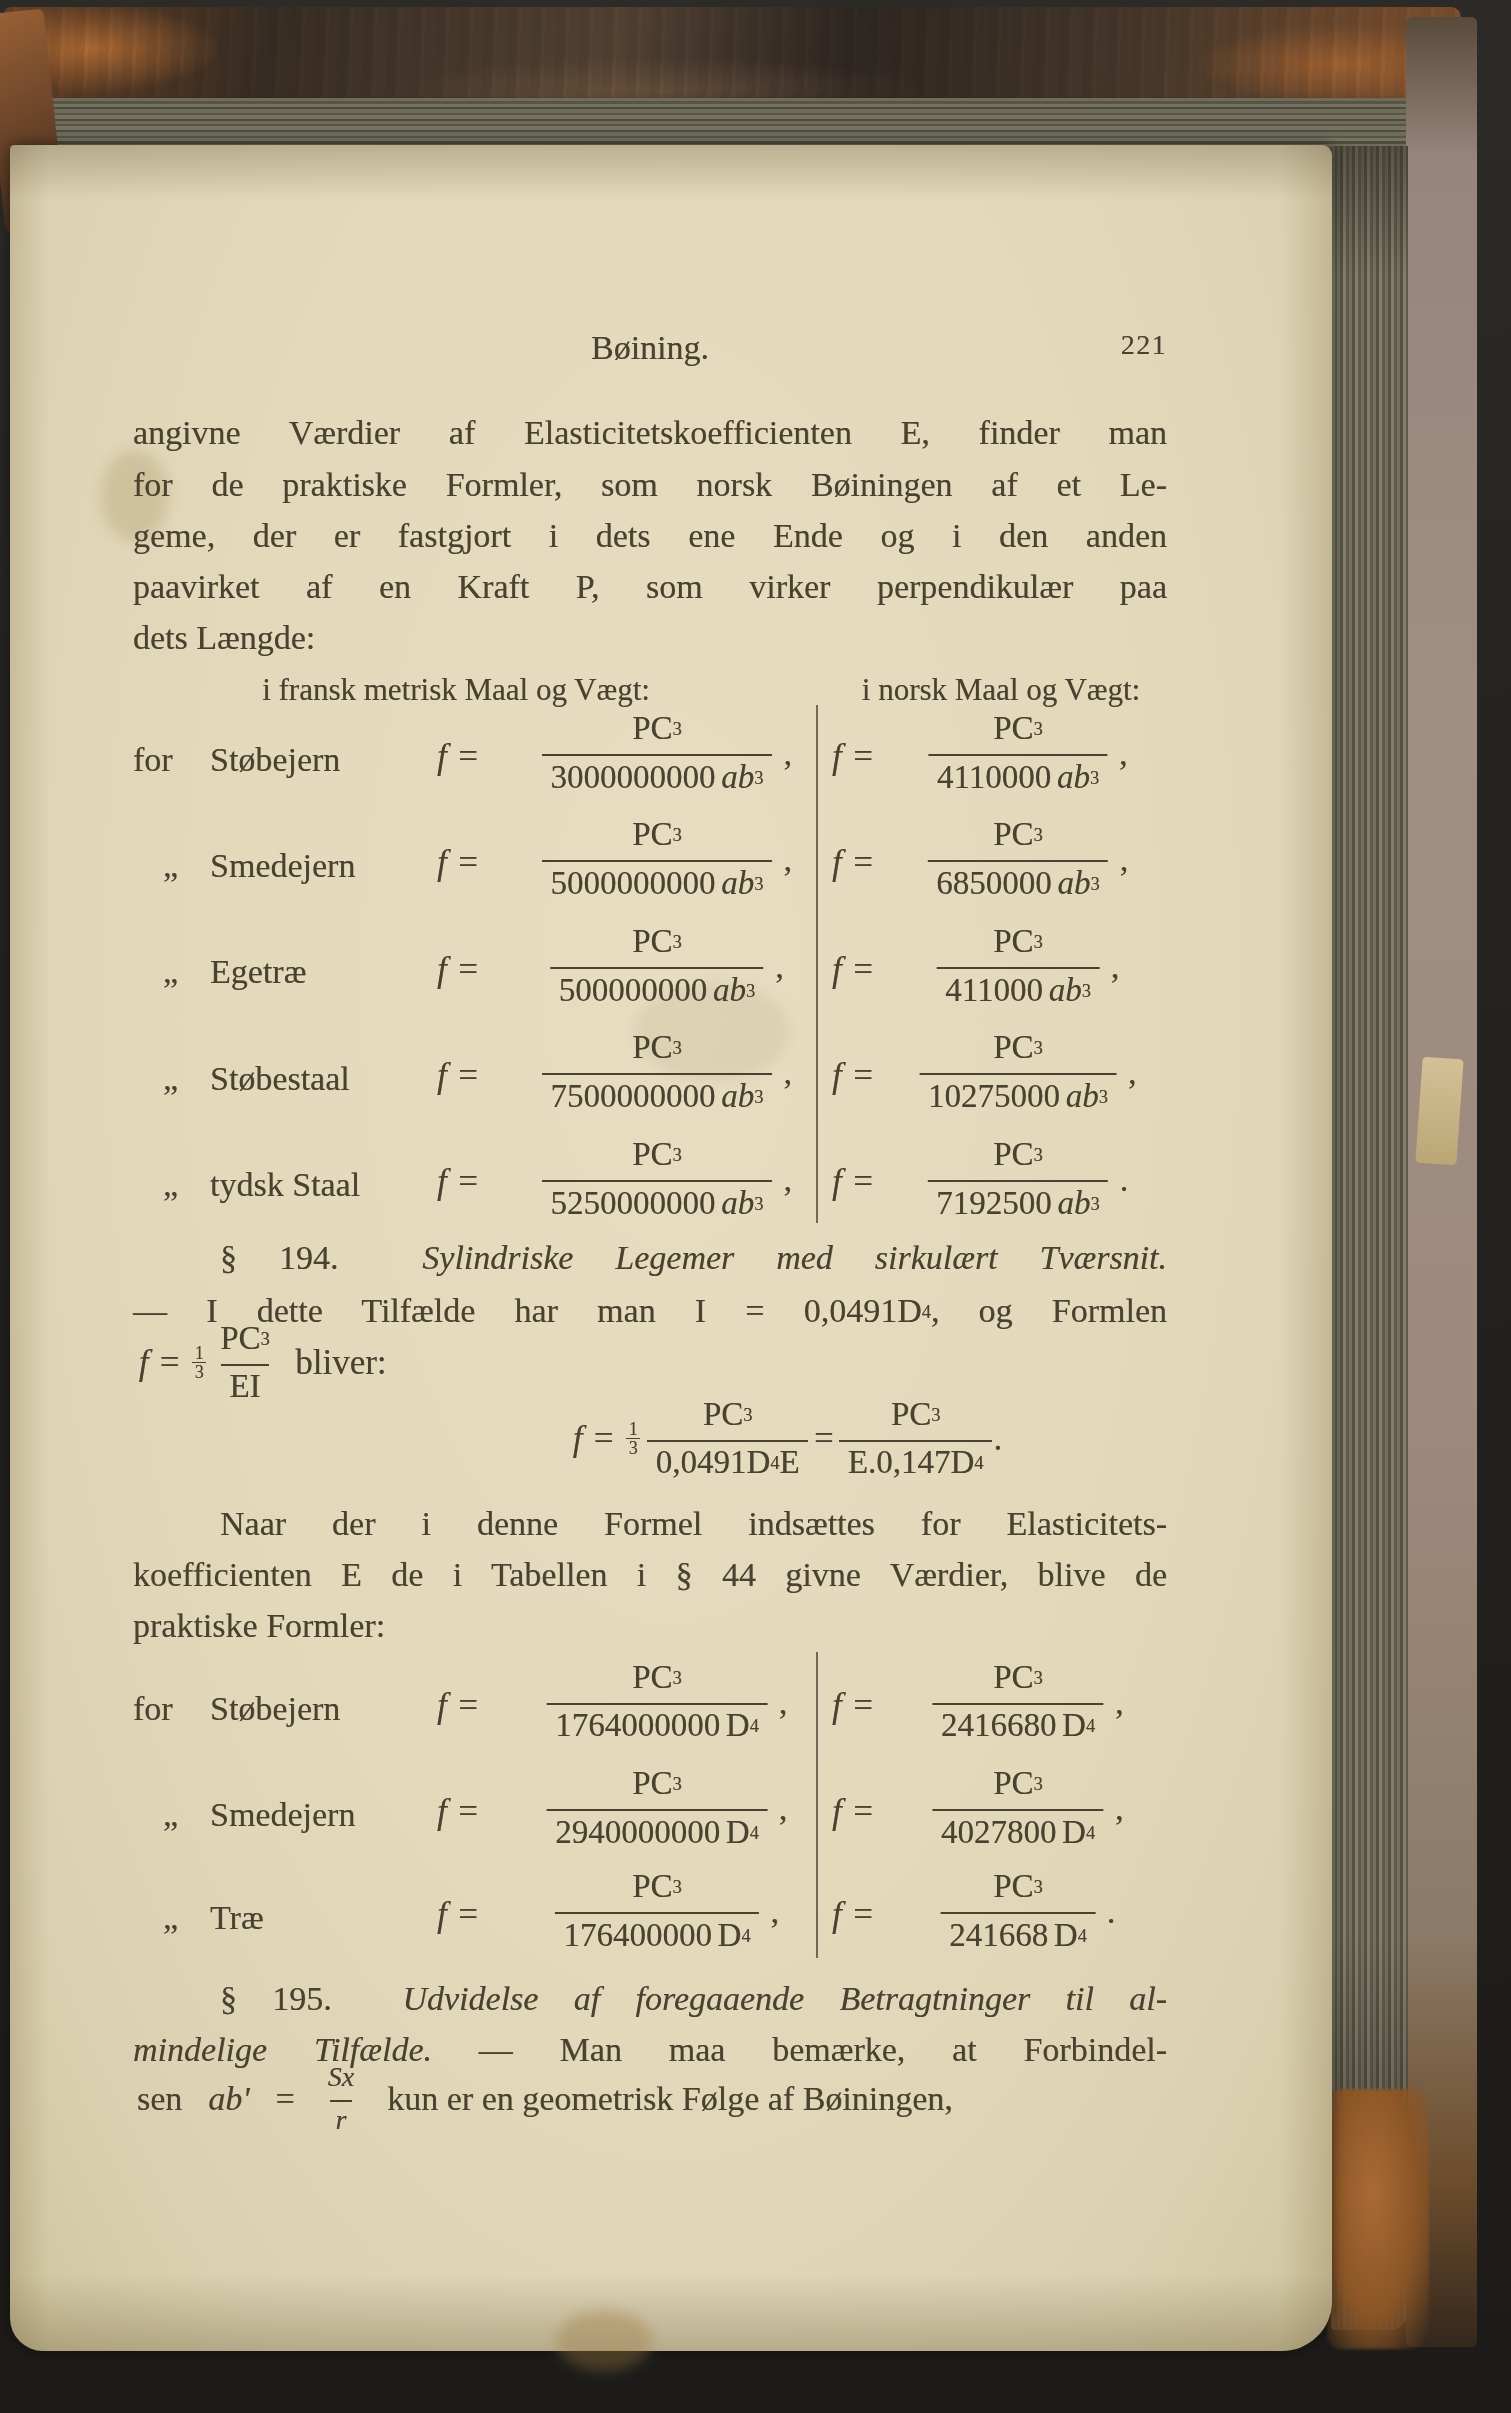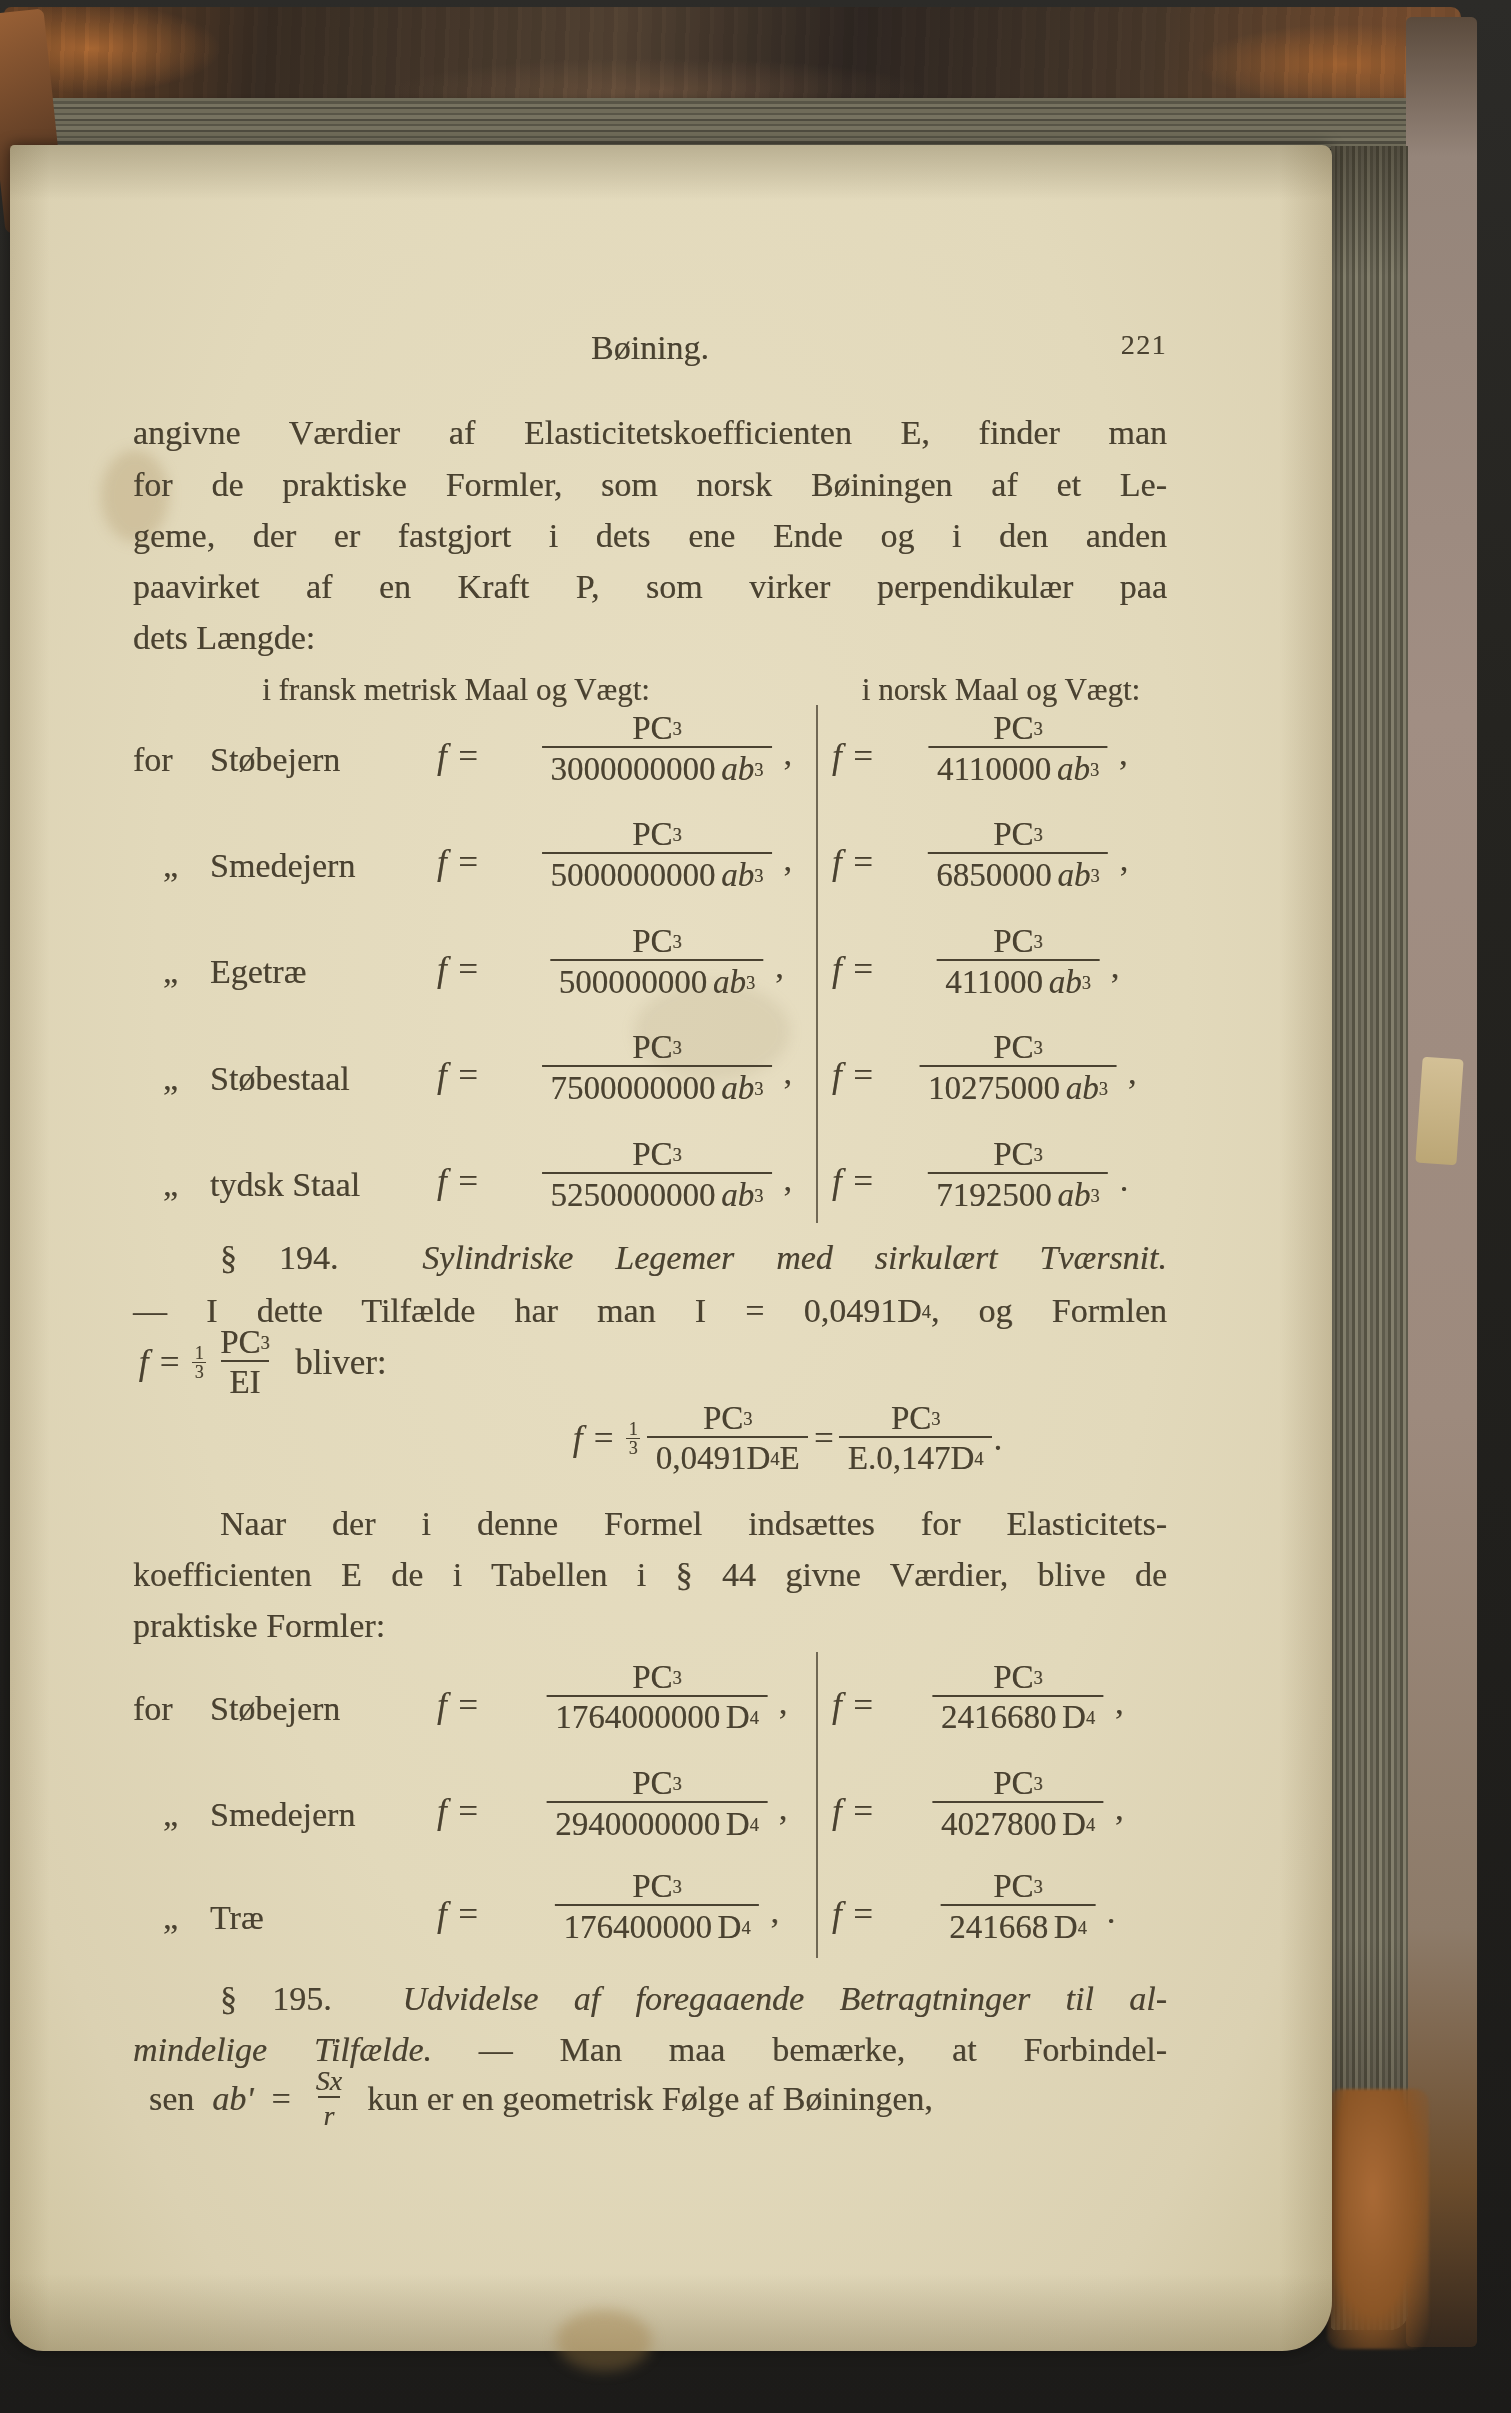--- a/index.html
+++ b/index.html
@@ -57,21 +57,21 @@
   sup{font-size:18.4px;line-height:0;vertical-align:4.3px;letter-spacing:0}
   
   .mtable{position:absolute;left:0;width:100%}
   .vdiv{position:absolute;width:2.1px;background:rgba(74,66,49,.75)}
   .thead{position:absolute;transform:translateX(-50%);font-size:31px;white-space:nowrap}
   .lbl{position:absolute;font-size:34px;white-space:nowrap}
   .feq{position:absolute;font-size:35px;white-space:nowrap}
   .feq .eqs{margin-left:11.4px;font-style:normal}
   .frac{position:absolute;display:inline-flex;flex-direction:column;align-items:center;transform:translateX(-50%);
     font-size:33px;line-height:normal;text-align:center}
-  .frac .fnum{line-height:35px;padding:0 7px 0;white-space:nowrap}
+  .frac .fnum{line-height:35px;padding:0 7px 8px;white-space:nowrap}
   .frac .fden{border-top:2.1px solid var(--ink,#4a4231);padding:3.5px 8.5px 0;line-height:35px;white-space:nowrap}
   .frac .u{margin-left:5.7px}
   .frac .fsep{position:absolute;right:-20px;top:24px;font-size:34px}
   .frac.inline{position:static;transform:none}
   .frac.small{font-size:28px}.frac.small .fnum{line-height:30px}.frac.small .fden{line-height:31px;padding:2.1px 5.7px 0}
   .fxrow{position:absolute;display:flex;align-items:center;height:85px;white-space:nowrap}
   .fxrow .tok{margin:0 5.7px;font-size:35px}
   .third{display:inline-flex;flex-direction:column;align-items:center;font-size:18px;line-height:14px;margin:0 7px}
   .third .tbar{width:14px;border-top:1.4px solid var(--ink,#4a4231);margin:2.1px 0}
 </style>
@@ -285,21 +285,21 @@
         <span class="frac" style="left:885px;top:217px">
           <span class="fnum"><span>PC</span><sup>3</sup></span>
           <span class="fden"><span>241668</span><span class="u">D</span><sup>4</sup></span>
           <span class="fsep">.</span>
         </span>
       </div>
 
       <div>
         <div class="tl indent" style="top:1828px"><span>§ 195.</span>&nbsp; <i>Udvidelse af foregaaende Betragtninger til al-</i></div>
         <div class="tl" style="top:1879px"><i>mindelige Tilfælde.</i><span> — Man maa bemærke, at Forbindel-</span></div>
-        <div class="fxrow" style="left:16px;top:1911px;gap:18px">
+        <div class="fxrow" style="left:4px;top:1911px;gap:26px">
           <span>sen</span>
           <i>ab'</i>
           <span>=</span>
           <span class="frac inline small">
             <span class="fnum"><i>Sx</i></span>
             <span class="fden"><i>r</i></span>
           </span>
           <span>kun er en geometrisk Følge af Bøiningen,</span>
         </div>
       </div>

